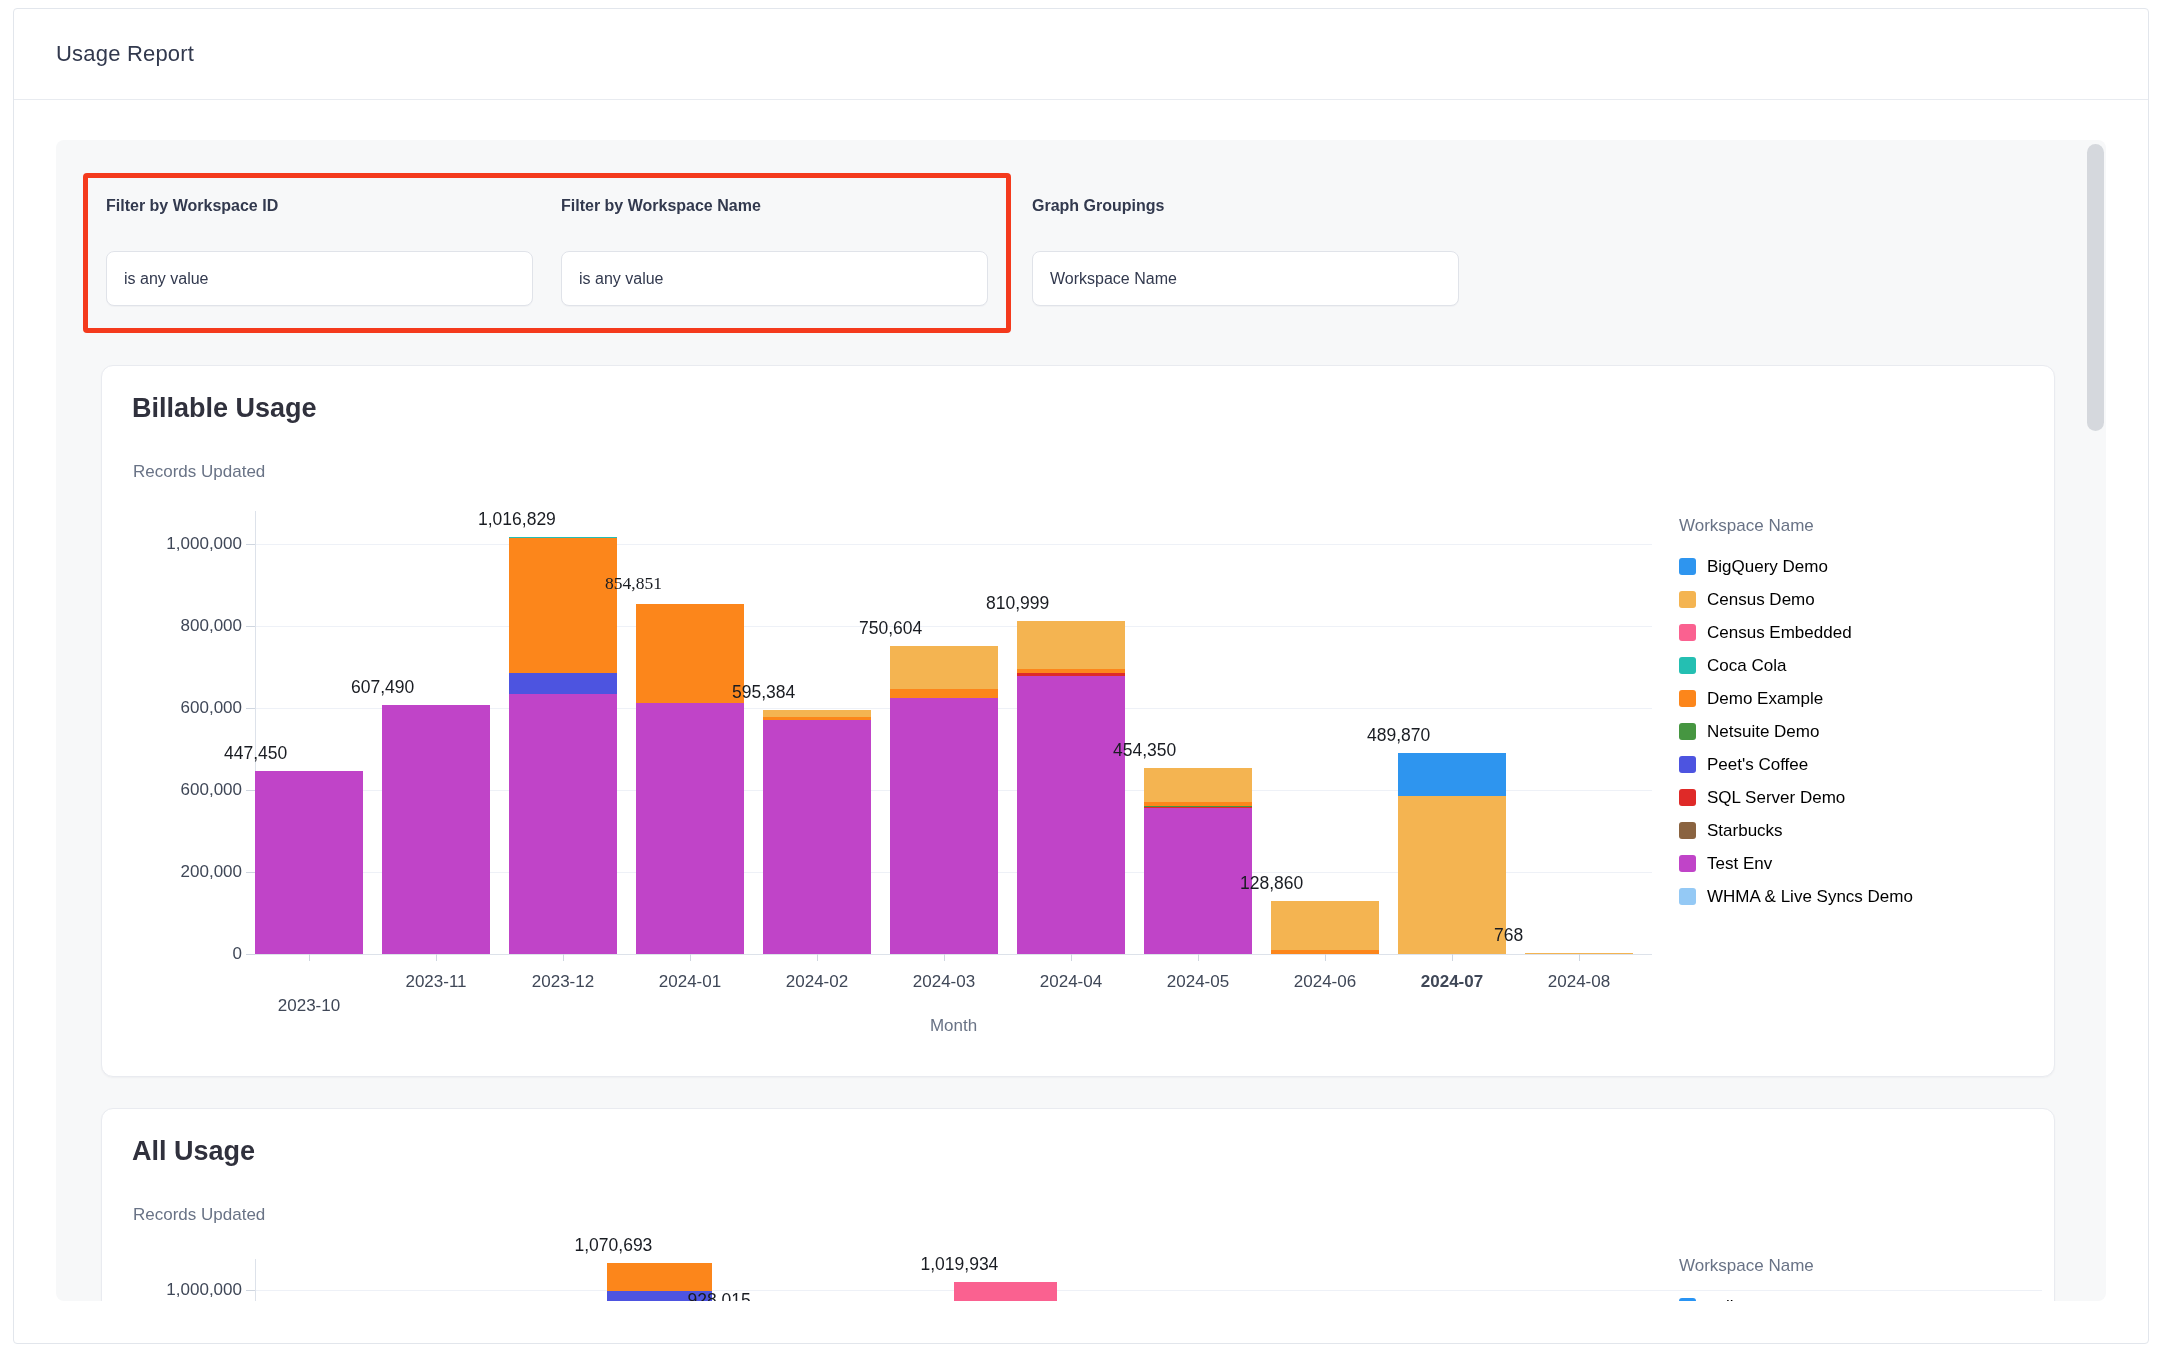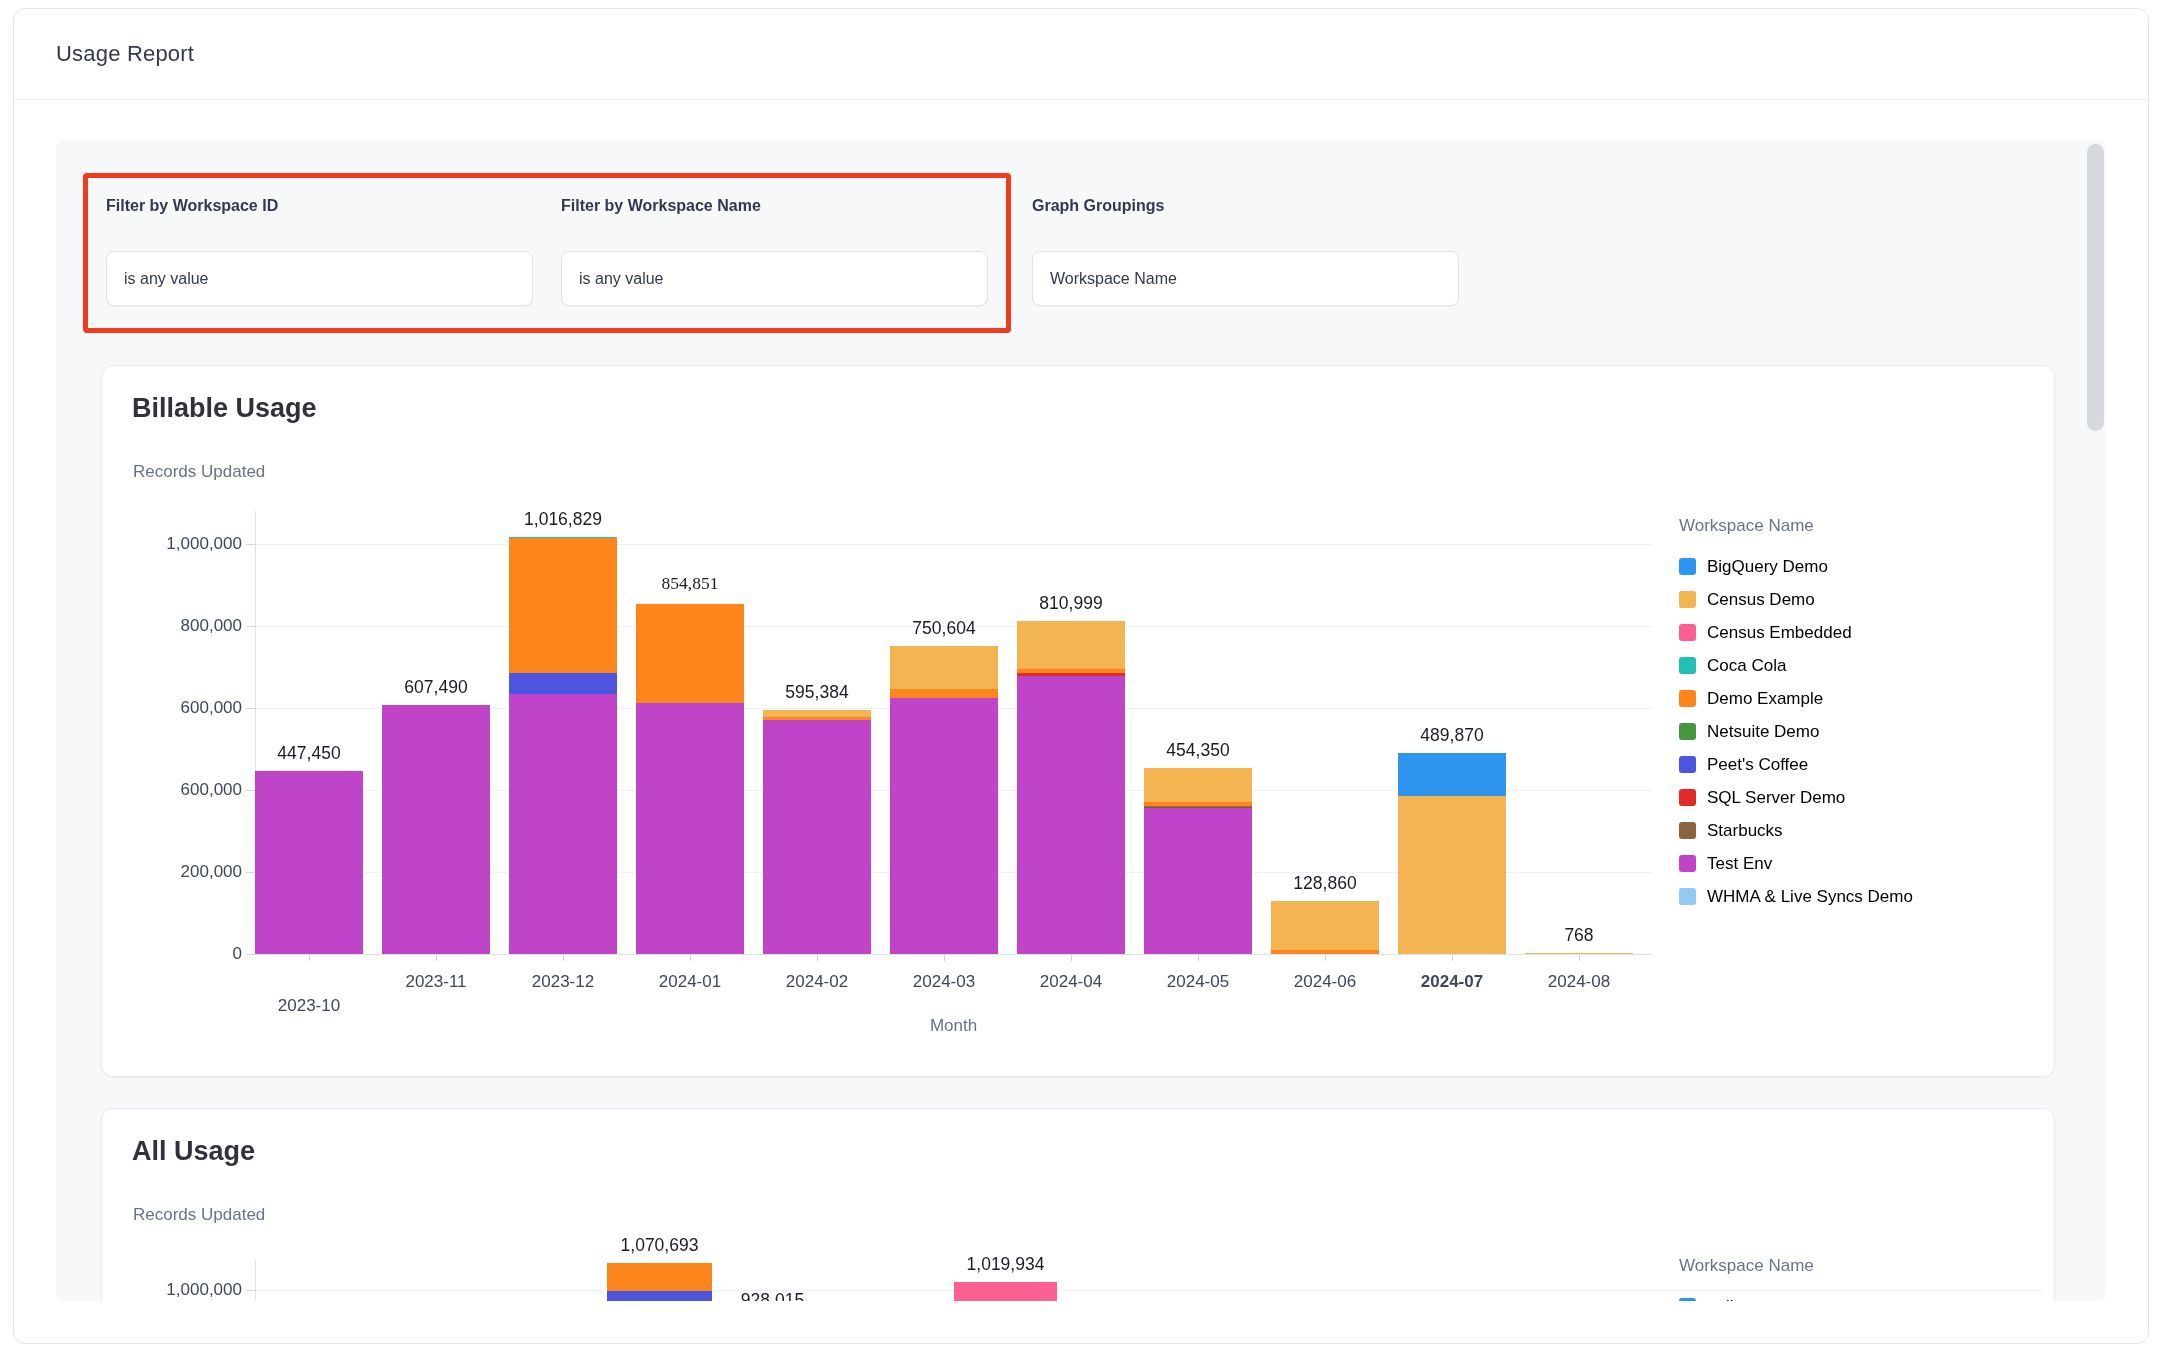--- a/index.html
+++ b/index.html
@@ -1,20 +1,20 @@
 <!DOCTYPE html>
 <html><head>
 <meta charset="utf-8">
 <style>
   * { box-sizing: border-box; margin: 0; padding: 0; }
   html, body { width: 2162px; height: 1358px; background: #fff; overflow: hidden;
     font-family: "Liberation Sans", sans-serif; }
 
   .outer-card { position: absolute; left: 13px; top: 8px; width: 2136px; height: 1336px;
-    background: #fff; border: 1px solid #e2e6ec; border-radius: 12px; overflow: hidden; }
+    background: #fff; border: 1px solid #e2e6ec; border-radius: 4px; overflow: hidden; }
 
   .app-header { height: 91px; display: flex; align-items: center; padding: 0 42px;
     border-bottom: 1px solid #e8ebf0; }
   .app-header h1 { font-size: 22px; font-weight: 500; color: #32394e; letter-spacing: .2px; }
 
   .panel { position: relative; margin: 40px 42px 0 42px; height: 1161px;
     background: #f7f8f9; border-radius: 8px; overflow: hidden; }
 
   
   .filters-row { display: flex; align-items: flex-start; margin: 33px 0 0 27px; }
@@ -40,21 +40,21 @@
   .gridline { position: absolute; height: 1px; background: #eef1f7; }
   .axis-line-y { position: absolute; width: 1px; background: #dde2ea; }
   .axis-line-x { position: absolute; height: 1px; background: #dde2ea; }
   .tickmark-y { position: absolute; width: 9px; height: 1px; background: #cfd6e0; }
   .tickmark-x { position: absolute; width: 1px; height: 7px; background: #cfd6e0; }
   .ytick-label { position: absolute; width: 130px; text-align: right; font-size: 17px;
     color: #3f4757; }
   .xtick-label { position: absolute; width: 140px; text-align: center; font-size: 17px;
     color: #3f4757; }
   .bar-seg { position: absolute; }
-  .bar-total { position: absolute; width: 170px; text-align: center; font-size: 17.5px;
+  .bar-total { position: absolute; width: 170px; font-size: 17.5px;
     color: #191c22; }
   .x-axis-title { position: absolute; width: 220px; text-align: center; font-size: 17px;
     color: #697386; }
 
   .legend { position: absolute; left: 1577px; }
   .legend-title { font-size: 17px; color: #697386; margin-bottom: 14px; }
   .legend ul { list-style: none; }
   .legend li { display: flex; align-items: center; gap: 11px; height: 33px; cursor: pointer; }
   .legend .swatch { width: 17px; height: 17px; border-radius: 3px; flex: none; }
   .legend .llabel { font-size: 17px; color: #000000; white-space: nowrap; }

